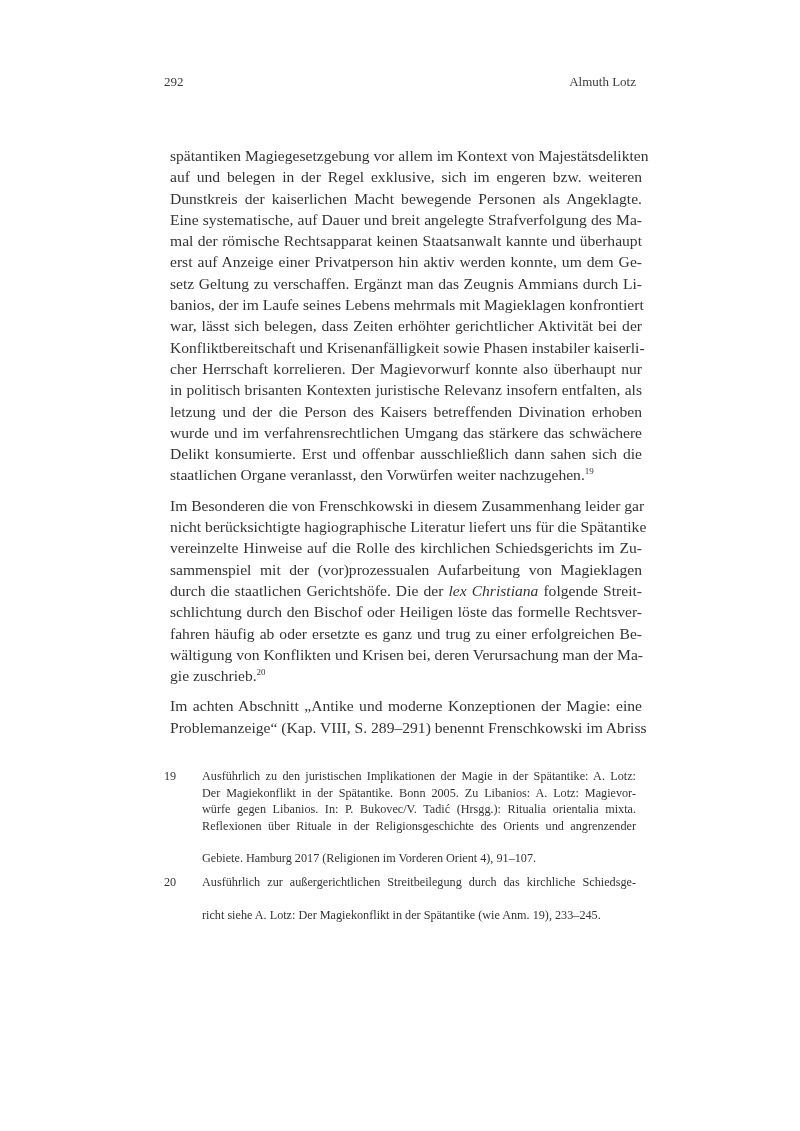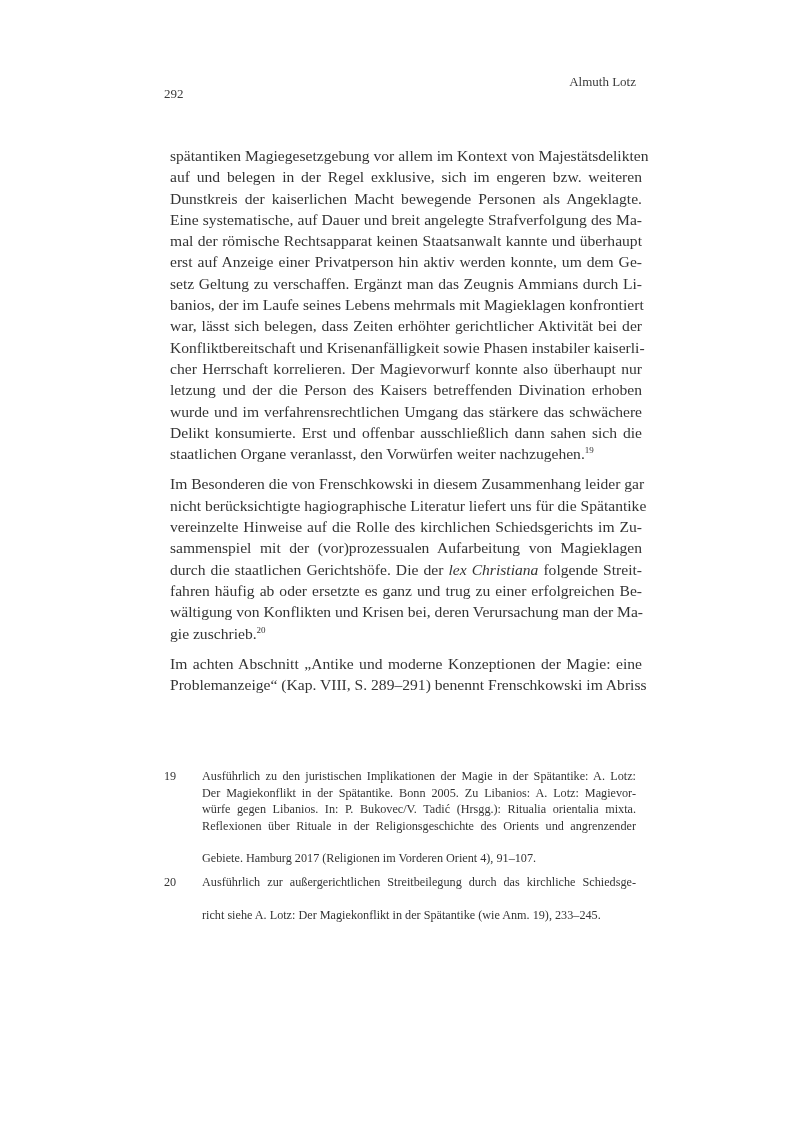--- a/index.html
+++ b/index.html
@@ -19,21 +19,21 @@
       position: absolute;
       top: 70px;
       left: 164px;
       width: 472px;
       height: 20px;
       font-size: 13px;
     }
     .page-number {
       position: absolute;
       left: 0;
-      top: 16px;
+      top: 4px;
       color: #3a3a3a;
     }
     .running-head {
       position: absolute;
       left: 0;
       width: 472px;
       top: 4px;
       text-align: right;
       color: #3a3a3a;
     }
@@ -111,32 +111,34 @@
     <span class="line">auf und belegen in der Regel exklusive, sich im engeren bzw. weiteren</span>
     <span class="line">Dunstkreis der kaiserlichen Macht bewegende Personen als Angeklagte.</span>
     <span class="line">Eine systematische, auf Dauer und breit angelegte Strafverfolgung des Ma-</span>
     <span class="line">mal der römische Rechtsapparat keinen Staatsanwalt kannte und überhaupt</span>
     <span class="line">erst auf Anzeige einer Privatperson hin aktiv werden konnte, um dem Ge-</span>
     <span class="line">setz Geltung zu verschaffen. Ergänzt man das Zeugnis Ammians durch Li-</span>
     <span class="line">banios, der im Laufe seines Lebens mehrmals mit Magieklagen konfrontiert</span>
     <span class="line">war, lässt sich belegen, dass Zeiten erhöhter gerichtlicher Aktivität bei der</span>
     <span class="line">Konfliktbereitschaft und Krisenanfälligkeit sowie Phasen instabiler kaiserli-</span>
     <span class="line">cher Herrschaft korrelieren. Der Magievorwurf konnte also überhaupt nur</span>
+    <span class="line">in politisch brisanten Kontexten juristische Relevanz insofern entfalten, als</span>
     <span class="line">letzung und der die Person des Kaisers betreffenden Divination erhoben</span>
     <span class="line">wurde und im verfahrensrechtlichen Umgang das stärkere das schwächere</span>
     <span class="line">Delikt konsumierte. Erst und offenbar ausschließlich dann sahen sich die</span>
     <span class="line last"><span>staatlichen Organe veranlasst, den Vorwürfen weiter nachzugehen.</span><sup class="fnref">19</sup></span>
   </p>
 
   <p>
     <span class="line">Im Besonderen die von Frenschkowski in diesem Zusammenhang leider gar</span>
     <span class="line">nicht berücksichtigte hagiographische Literatur liefert uns für die Spätantike</span>
     <span class="line">vereinzelte Hinweise auf die Rolle des kirchlichen Schiedsgerichts im Zu-</span>
     <span class="line">sammenspiel mit der (vor)prozessualen Aufarbeitung von Magieklagen</span>
     <span class="line"><span>durch die staatlichen Gerichtshöfe. Die der </span><em>lex Christiana</em><span> folgende Streit-</span></span>
+    <span class="line">schlichtung durch den Bischof oder Heiligen löste das formelle Rechtsver-</span>
     <span class="line">fahren häufig ab oder ersetzte es ganz und trug zu einer erfolgreichen Be-</span>
     <span class="line">wältigung von Konflikten und Krisen bei, deren Verursachung man der Ma-</span>
     <span class="line last"><span>gie zuschrieb.</span><sup class="fnref">20</sup></span>
   </p>
 
   <p>
     <span class="line">Im achten Abschnitt „Antike und moderne Konzeptionen der Magie: eine</span>
     <span class="line">Problemanzeige“ (Kap. VIII, S. 289–291) benennt Frenschkowski im Abriss</span>
   </p>
 </div>

